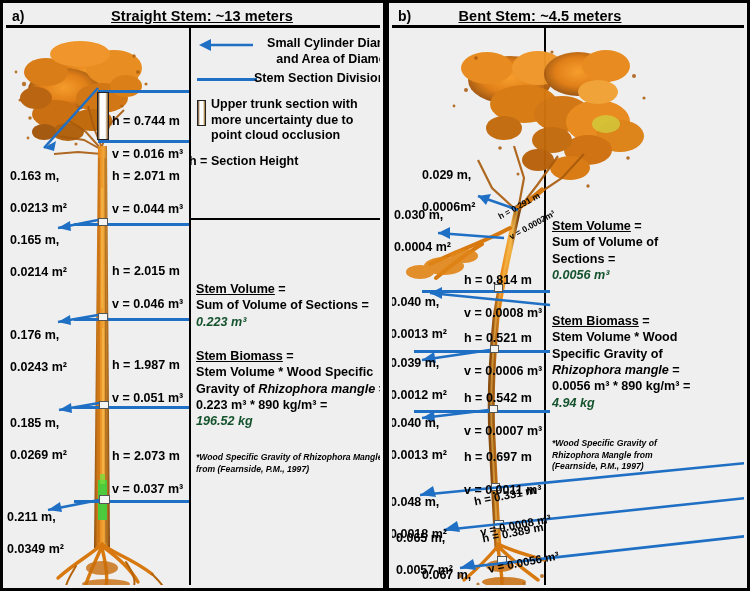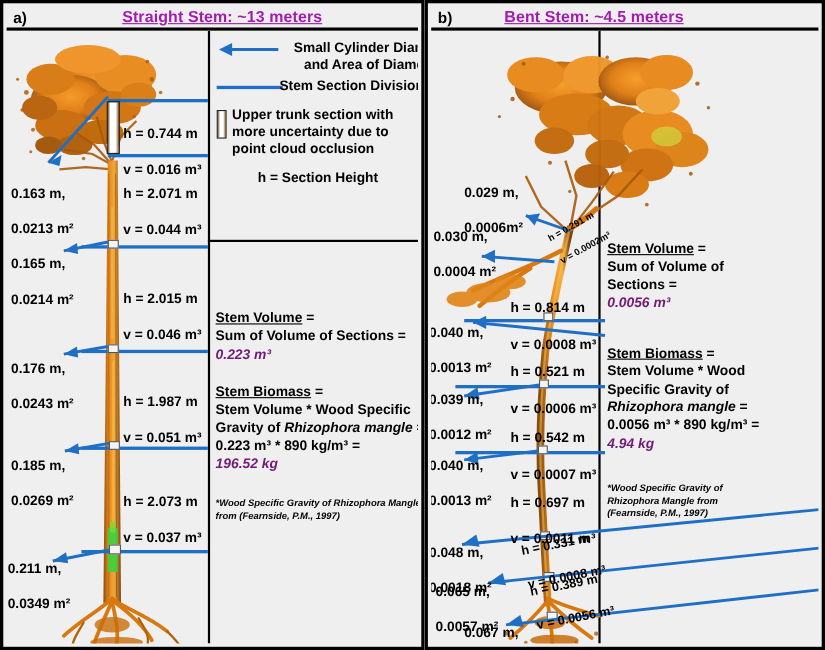--- a/index.html
+++ b/index.html
@@ -37,21 +37,21 @@
   }
   .panel-letter{
     position:absolute;
     left:6px;top:2px;
     font-size:14px;font-weight:bold;color:#000;
   }
   .panel-title{
     position:absolute;
     left:0;right:0;top:2px;
     text-align:center;
-    font-size:14.5px;font-weight:bold;color:#a21caf;
+    font-size:14.5px;font-weight:bold;color:#000000;
     text-decoration:underline;
     letter-spacing:.1px;
   }
   #panel-a .panel-title{padding-left:18px;}
   #panel-b .panel-title{padding-left:4px;padding-right:60px;}
 
   .panel-body{
     position:absolute;
     left:3px;right:3px;top:25px;bottom:3px;
     background:#efefef;
@@ -132,21 +132,21 @@
     border:1px solid #222;box-sizing:border-box;
   }
 
   
   .calc{
     position:absolute;
     font-size:12.6px;font-weight:bold;color:#000;
     line-height:1.30;
   }
   .calc .u{text-decoration:underline;}
-  .calc .red{color:#701a75;font-style:italic;}
+  .calc .red{color:#14532d;font-style:italic;}
   .calc .it{font-style:italic;}
   .note{
     position:absolute;
     font-size:8.6px;font-weight:bold;font-style:italic;color:#000;
     line-height:1.35;
     white-space:pre-line;
   }
 </style>
 </head>
 <body>
@@ -334,21 +334,21 @@
 and Area of Diameter</div>
 
         <div class="leg-line" style="left:8px;top:50px;width:60px;"></div>
         <div class="leg-row" style="left:65px;top:43px;width:140px;">Stem Section Division</div>
 
         <div class="leg-cyl" style="left:8px;top:72px;"></div>
         <div class="leg-row" style="left:22px;top:69px;width:180px;white-space:pre-line;">Upper trunk section with
 more uncertainty due to
 point cloud occlusion</div>
 
-        <div class="leg-row" style="left:0;top:126px;width:200px;text-align:center;">h = Section Height</div>
+        <div class="leg-row" style="left:0;top:126px;width:200px;text-align:left;">h = Section Height</div>
       </div>
 
       <div class="calc" style="left:190px;top:253px;width:192px;">
         <span class="u">Stem Volume</span> =<br>
         <span>Sum of Volume of Sections =</span><br>
         <span class="red">0.223 m³</span>
       </div>
 
       <div class="calc" style="left:190px;top:320px;width:195px;">
         <span class="u">Stem Biomass</span> =<br>

